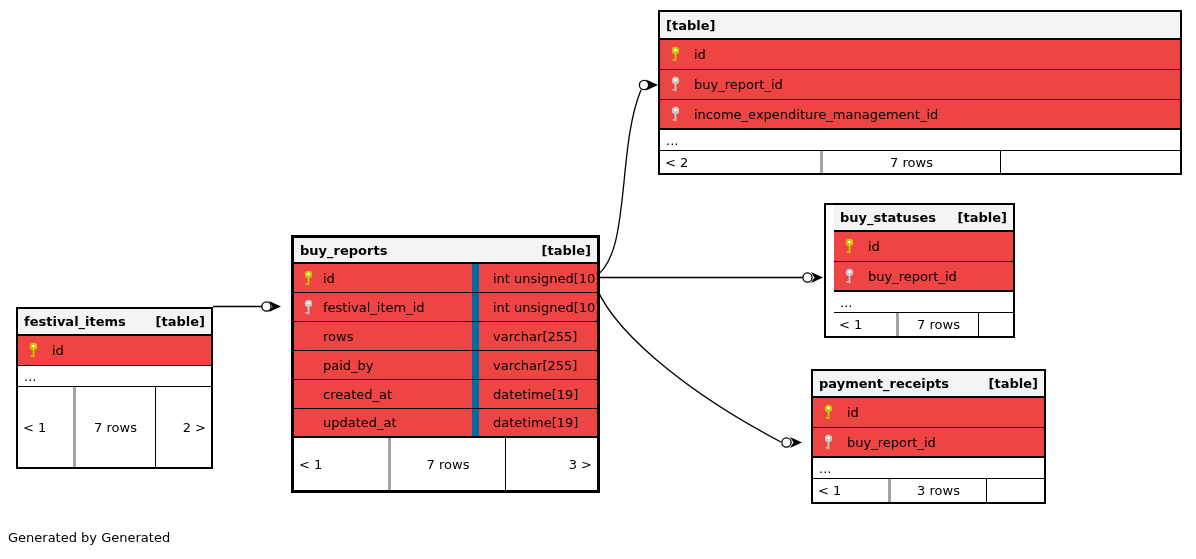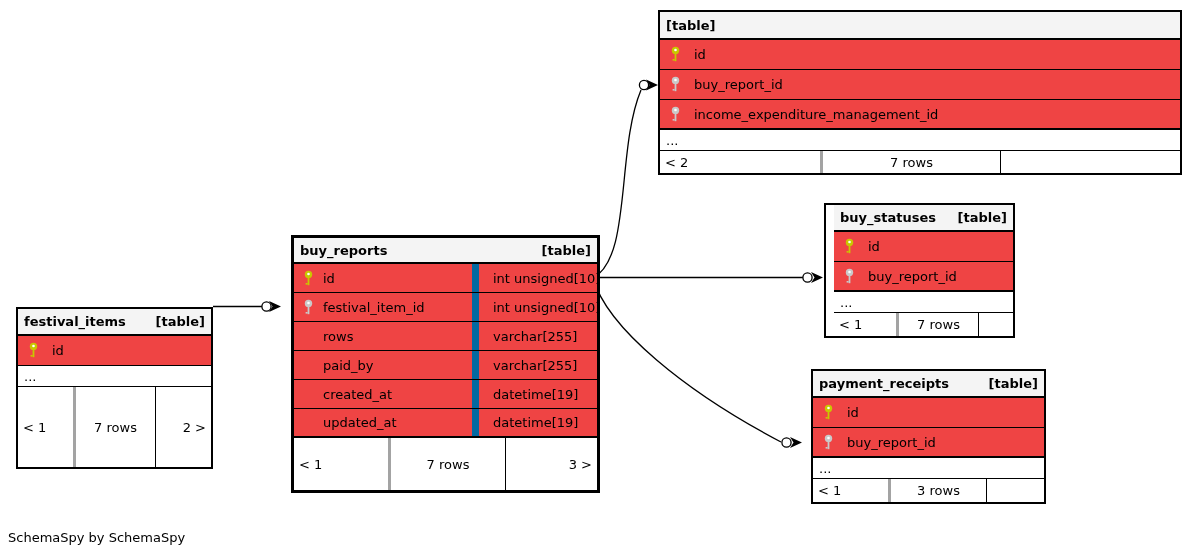--- a/index.html
+++ b/index.html
@@ -285,13 +285,13 @@
     <span class="cname">buy_report_id</span>
   </div>
   <div class="ellrow">...</div>
   <div class="tfoot">
     <span class="fcell c1" style="width:75px;">&lt; 1</span>
     <span class="fcell c2" style="width:98px;text-align:center;">3 rows</span>
     <span class="fcell c3"></span>
   </div>
 </div>
 
-<div class="credit">SchemaSpy by SchemaSpy</div>
+<div class="credit">Generated by Generated</div>
 
 </body></html>

